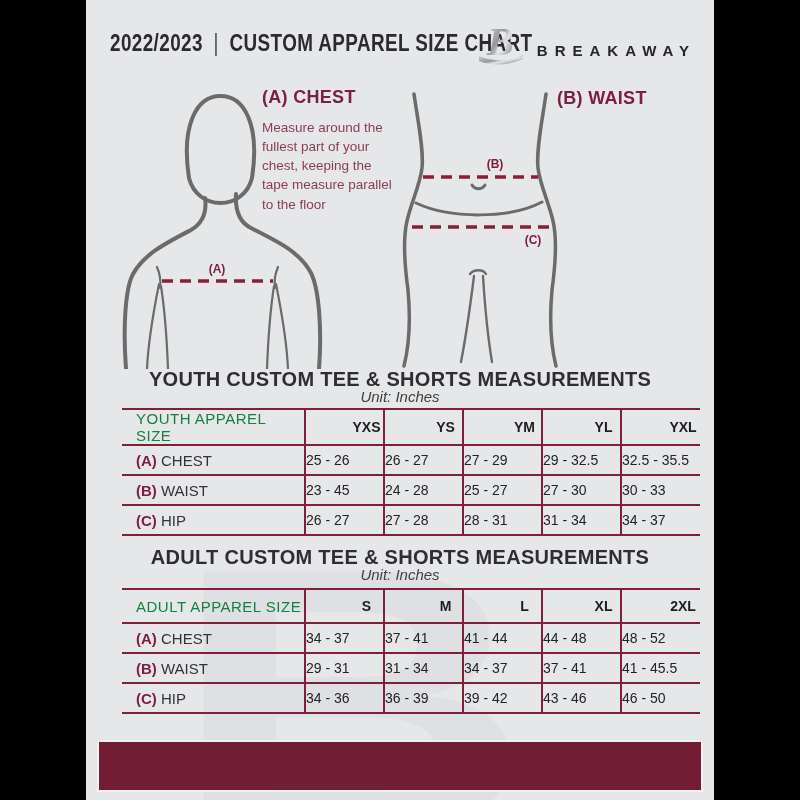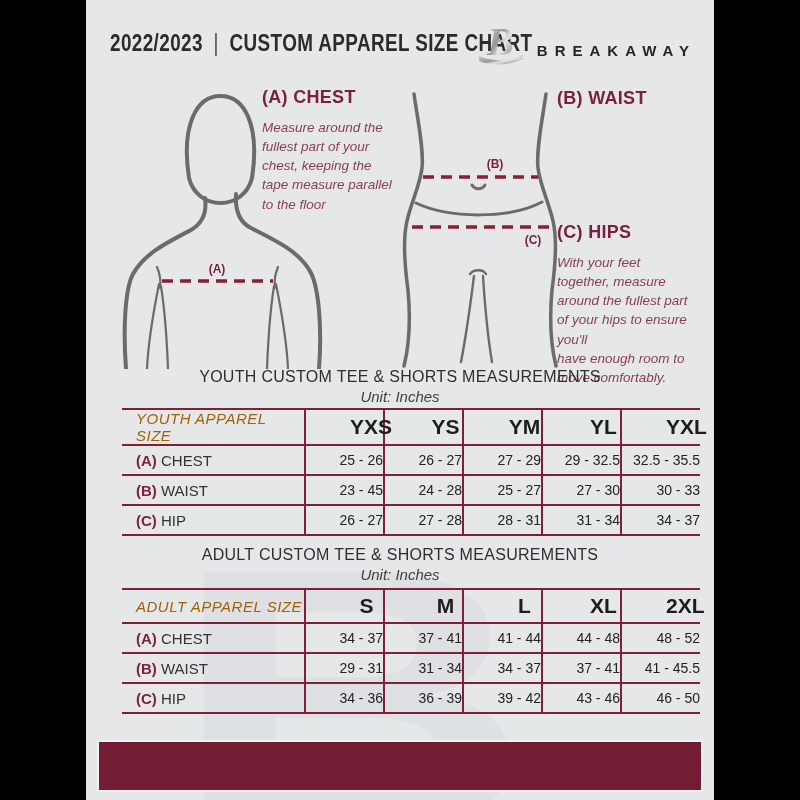--- a/index.html
+++ b/index.html
@@ -41,43 +41,43 @@
   .diagrams{position:absolute;left:0;top:0;width:100%;height:370px;z-index:1;}
   .fig{position:absolute;}
   .fig-torso{left:34px;top:84px;}
   .fig-hips{left:309px;top:88px;}
   .instr{position:absolute;z-index:2;}
   .instr-chest{left:176px;top:87px;width:160px;}
   .instr-waist{left:471px;top:88px;width:150px;}
   .instr-hips{left:471px;top:222px;width:155px;}
   .instr-heading{font-size:18px;font-weight:700;color:var(--maroon-head);letter-spacing:.3px;}
   .instr-body{
-    margin-top:10px;font-size:13.5px;line-height:1.42;font-style:italic;
+    margin-top:10px;font-size:13.5px;line-height:1.42;
     color:var(--maroon-body);white-space:pre-line;font-weight:500;
   }
 
   
   .section-title{position:absolute;left:0;width:100%;text-align:center;
-    font-size:16px;font-weight:400;color:#2e2e30;letter-spacing:.3px;z-index:2;}
+    font-size:20px;font-weight:700;color:#2e2e30;letter-spacing:.3px;z-index:2;}
   .section-unit{position:absolute;left:0;width:100%;text-align:center;
     font-size:15px;font-style:italic;font-weight:500;color:#404040;z-index:2;}
   .t-youth-title{top:368px;} .t-youth-unit{top:388px;}
   .t-adult-title{top:546px;} .t-adult-unit{top:566px;}
 
   .size-table{position:absolute;left:36px;width:578px;border-collapse:collapse;table-layout:fixed;z-index:2;}
   .table-youth{top:408px;}
   .table-adult{top:588px;}
   .size-table col.c-label{width:183px;}
   .size-table col.c-val{width:79px;}
   .size-table thead tr{height:34px;border-top:2px solid var(--maroon-line);border-bottom:2px solid var(--maroon-line);}
   .size-table tbody tr{height:30px;border-bottom:2px solid var(--maroon-line);}
   .size-table th:not(:first-child),.size-table td:not(:first-child){border-left:2px solid var(--maroon-line);}
-  .size-table th{font-size:21px;font-weight:700;color:#1d1d1f;text-align:center;padding-left:44px;}
-  .size-table th.label-cell{font-weight:400;letter-spacing:.5px;color:#a16207;text-align:left;padding-left:14px;font-size:15px;font-style:italic;}
-  .size-table td{font-size:14px;color:#232325;text-align:right;}
+  .size-table th{font-size:14px;font-weight:700;color:#1d1d1f;text-align:center;padding-left:44px;}
+  .size-table th.label-cell{font-weight:400;letter-spacing:.5px;color:#15803d;text-align:left;padding-left:14px;font-size:15px;}
+  .size-table td{font-size:14px;color:#232325;text-align:left;}
   .size-table td.label-cell{text-align:left;padding-left:14px;font-size:15px;color:#333335;}
   .row-prefix{color:var(--maroon-head);font-weight:700;}
 
   
   .footer-bar{
     position:absolute;left:11px;top:740px;width:606px;height:52px;z-index:3;
     background:var(--maroon);border:2px solid #f0f1f3;
   }
 </style>
 </head>
@@ -152,30 +152,20 @@
         <div class="instr-heading">(A) CHEST</div>
         <div class="instr-body">Measure around the
 fullest part of your
 chest, keeping the
 tape measure parallel
 to the floor</div>
       </div>
       <div class="instr instr-waist">
         <div class="instr-heading">(B) WAIST</div>
       </div>
-      <div class="instr instr-hips">
-        <div class="instr-heading">(C) HIPS</div>
-        <div class="instr-body">With your feet
-together, measure
-around the fullest part
-of your hips to ensure
-you'll
-have enough room to
-move comfortably.</div>
-      </div>
     </div>
 
     <div class="section-title t-youth-title">YOUTH CUSTOM TEE &amp; SHORTS MEASUREMENTS</div>
     <div class="section-unit t-youth-unit">Unit: Inches</div>
 
     <table class="size-table table-youth">
       <colgroup>
           <col class="c-label">
           <col class="c-val">
           <col class="c-val">

